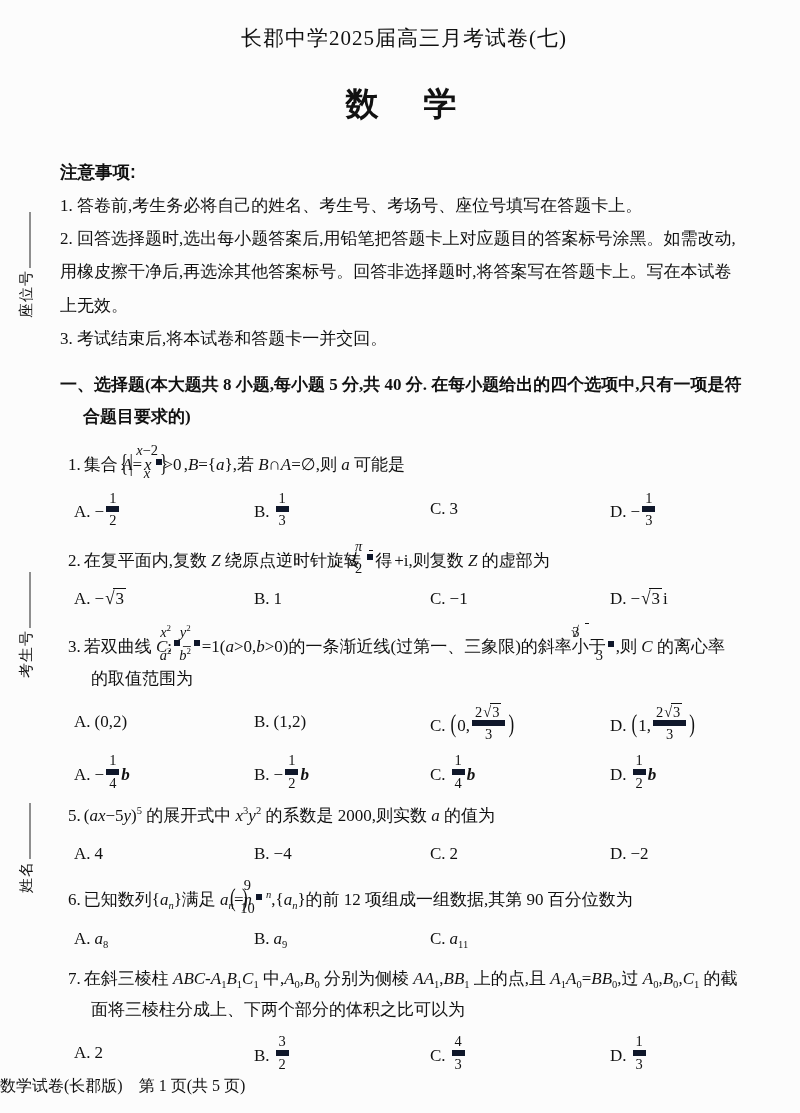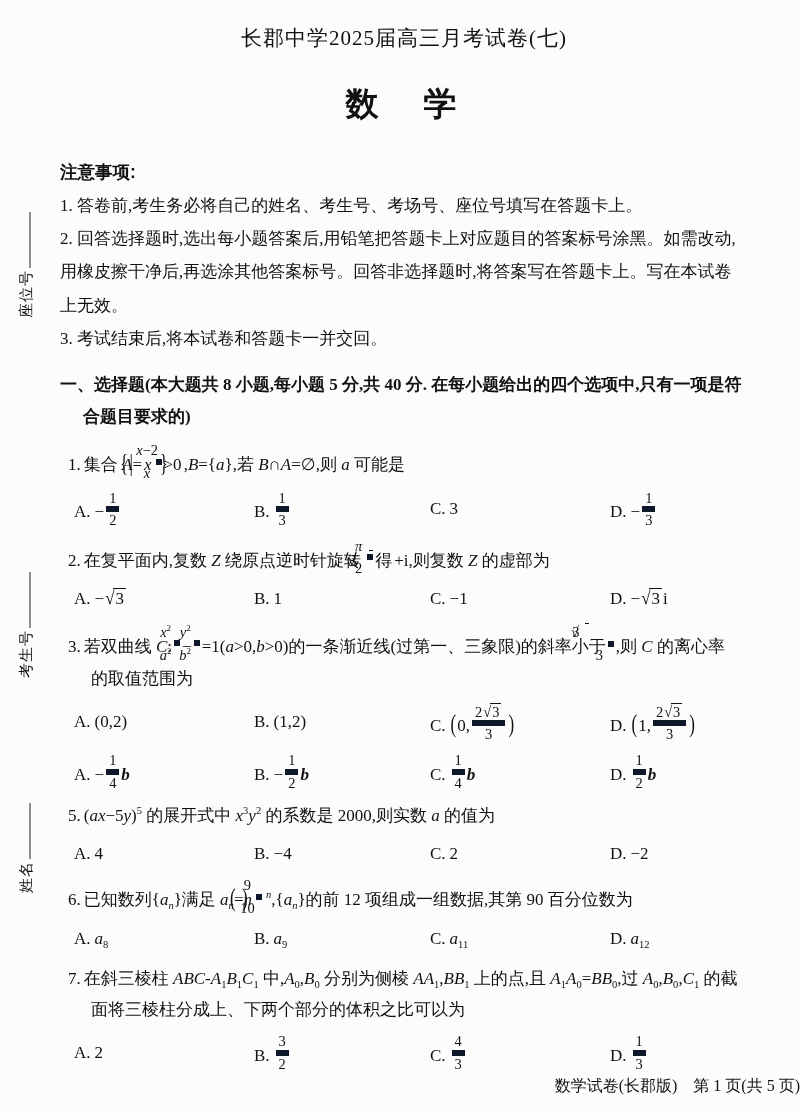--- a/index.html
+++ b/index.html
@@ -53,21 +53,21 @@
   .frac{
     display:inline-block;vertical-align:-0.55em;text-align:center;
     font-size:0.85em;margin:0 2px;line-height:1.15;
   }
   .frac .num{display:block;padding:0 3px;border-bottom:6px solid #0f172a;}
   .frac .den{display:block;padding:0 3px;}
   .sqrt{display:inline-block;white-space:nowrap;margin:0 1px;}
   .sqrt .rad{display:inline-block;transform:scaleY(1.08);margin-right:-1px;}
   .sqrt .radicand{display:inline-block;border-top:1px solid #111;padding:0 2px;line-height:1.15;}
   
-  .footer{position:absolute;left:0;right:0;top:1076px;text-align:right;font-size:16px;}
+  .footer{position:absolute;left:0;right:0;top:1076px;text-align:left;font-size:16px;}
 </style>
 </head>
 <body>
 
 <div class="page">
 
   <div class="side-label" id="side-seat">
     <span>座位号</span><span class="blank-line"></span>
   </div>
   <div class="side-label" id="side-examno">
@@ -139,21 +139,20 @@
             <div class="opt"><span class="opt-label">D.</span><span>−2</span></div>
           </div>
   </div>
 
   <div class="q">
     <p class="stem"><span class="qnum">6.</span><span class="stem-text">已知数列{<span class="m-i">a</span><span class="m-j">n</span>}满足 <span class="m-i">a</span><span class="m-j">n</span>=<span class="m-i">n</span><span class="m-g">(</span><span class="frac"><span class="num">9</span><span class="den">10</span></span><span class="m-g">)</span><span class="m-J">n</span>,{<span class="m-i">a</span><span class="m-j">n</span>}的前 12 项组成一组数据,其第 90 百分位数为</span></p>
     <div class="options">
             <div class="opt"><span class="opt-label">A.</span><span><span class="m-i">a</span><span class="m-s">8</span></span></div>
             <div class="opt"><span class="opt-label">B.</span><span><span class="m-i">a</span><span class="m-s">9</span></span></div>
             <div class="opt"><span class="opt-label">C.</span><span><span class="m-i">a</span><span class="m-s">11</span></span></div>
-            <div class="opt"><span class="opt-label">D.</span><span><span class="m-i">a</span><span class="m-s">12</span></span></div>
           </div>
   </div>
 
   <div class="q">
     <p class="stem"><span class="qnum">7.</span><span class="stem-text">在斜三棱柱 <span class="m-i">ABC</span>-<span class="m-i">A</span><span class="m-s">1</span><span class="m-i">B</span><span class="m-s">1</span><span class="m-i">C</span><span class="m-s">1</span> 中,<span class="m-i">A</span><span class="m-s">0</span>,<span class="m-i">B</span><span class="m-s">0</span> 分别为侧棱 <span class="m-i">AA</span><span class="m-s">1</span>,<span class="m-i">BB</span><span class="m-s">1</span> 上的点,且 <span class="m-i">A</span><span class="m-s">1</span><span class="m-i">A</span><span class="m-s">0</span>=<span class="m-i">BB</span><span class="m-s">0</span>,过 <span class="m-i">A</span><span class="m-s">0</span>,<span class="m-i">B</span><span class="m-s">0</span>,<span class="m-i">C</span><span class="m-s">1</span> 的截面将三棱柱分成上、下两个部分的体积之比可以为</span></p>
     <div class="options">
             <div class="opt"><span class="opt-label">A.</span><span>2</span></div>
             <div class="opt"><span class="opt-label">B.</span><span><span class="frac"><span class="num">3</span><span class="den">2</span></span></span></div>
             <div class="opt"><span class="opt-label">C.</span><span><span class="frac"><span class="num">4</span><span class="den">3</span></span></span></div>
             <div class="opt"><span class="opt-label">D.</span><span><span class="frac"><span class="num">1</span><span class="den">3</span></span></span></div>

